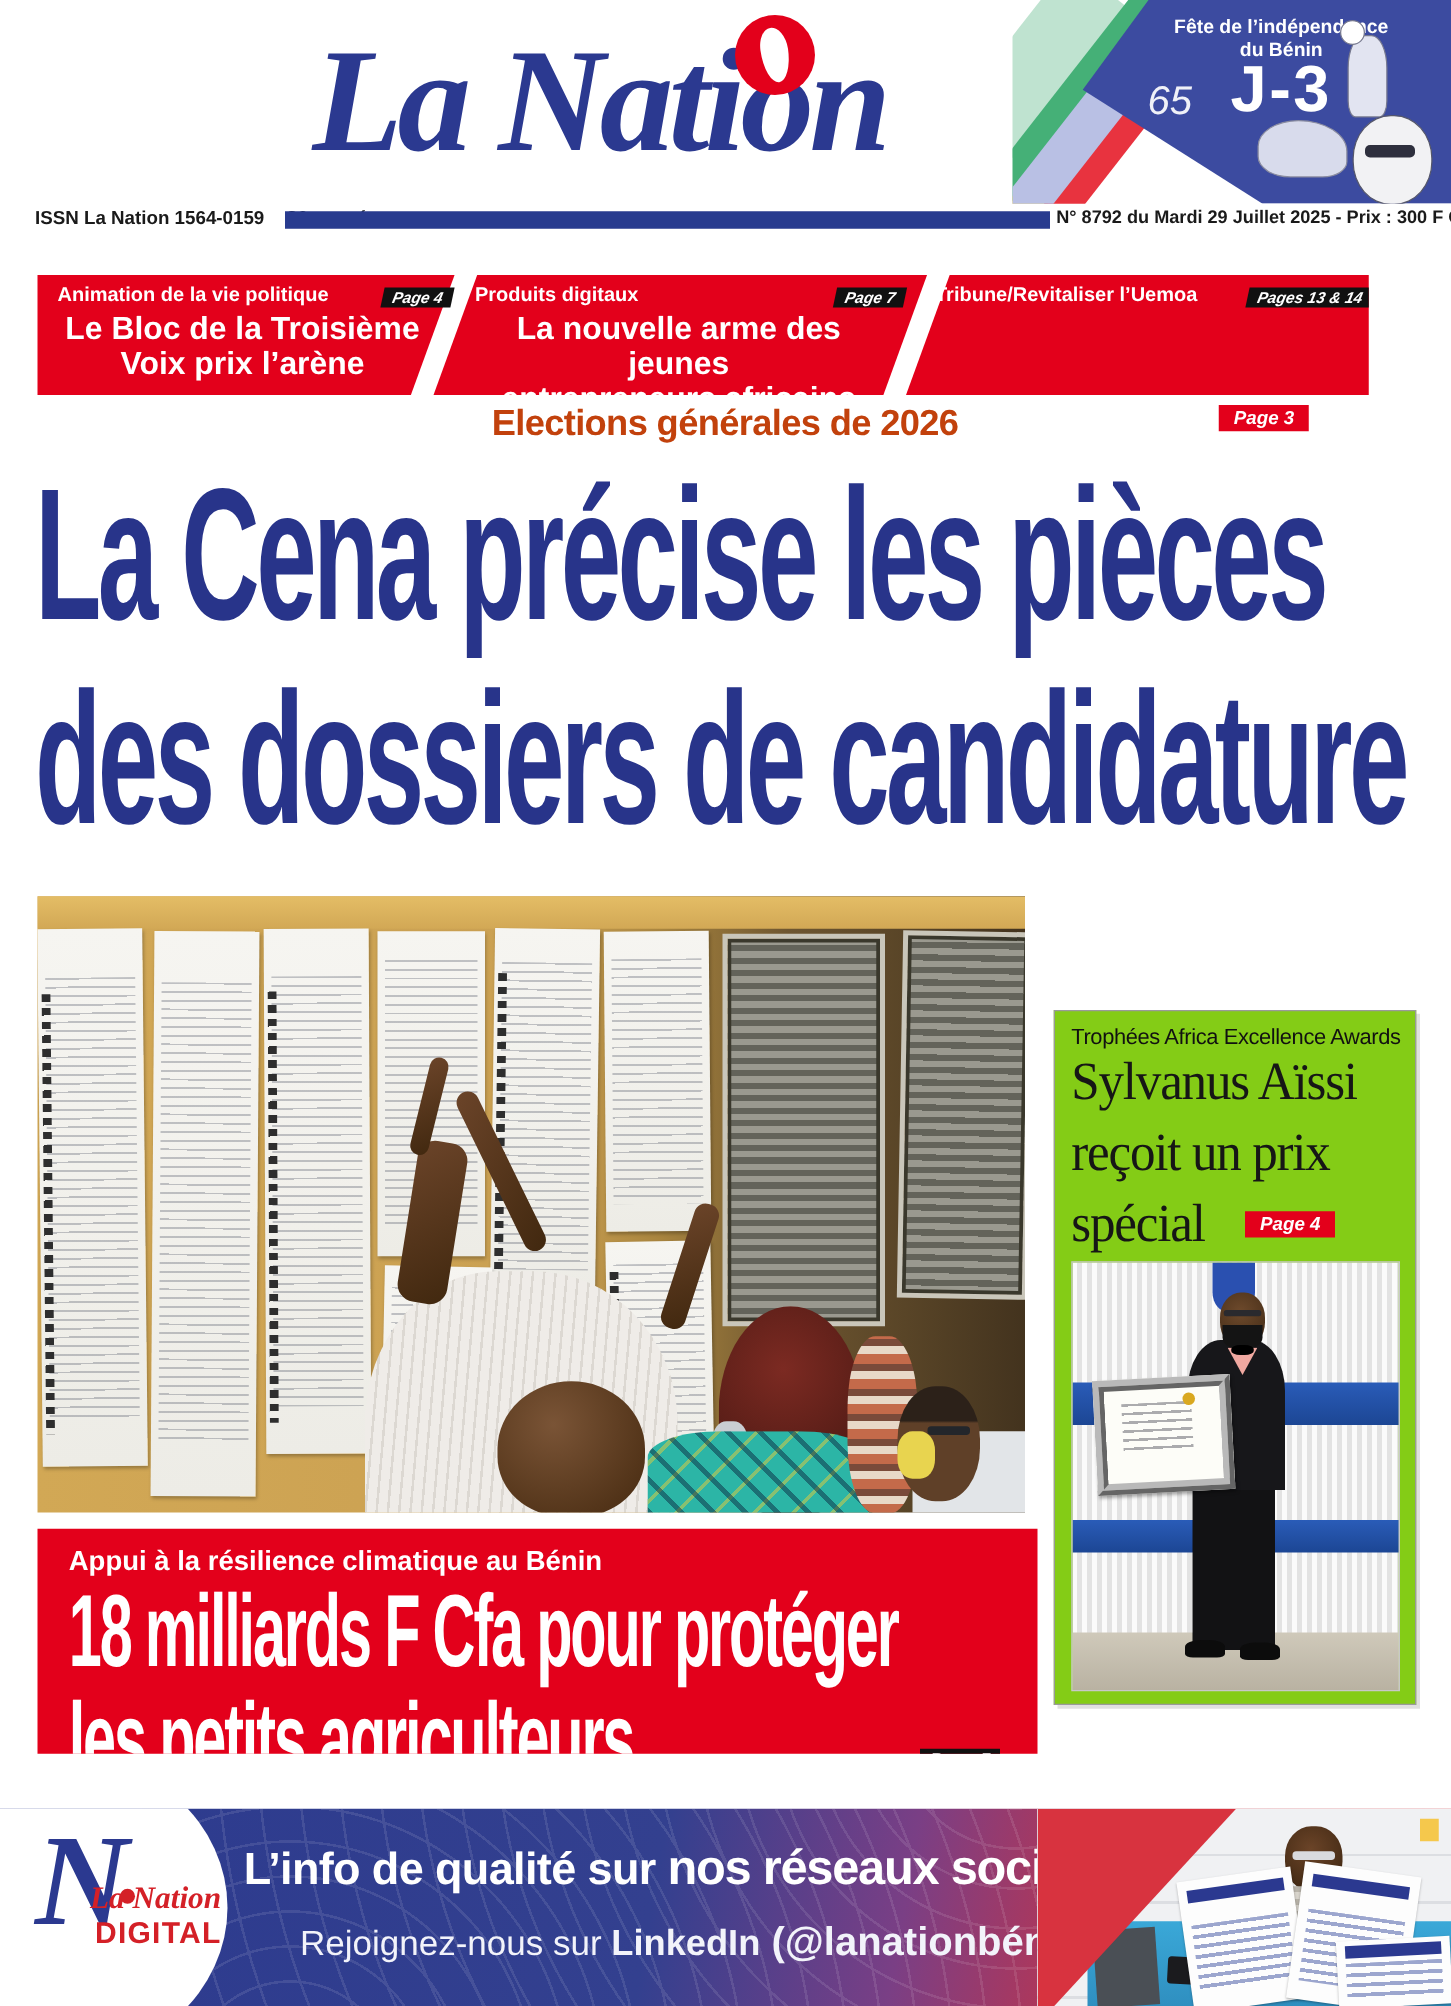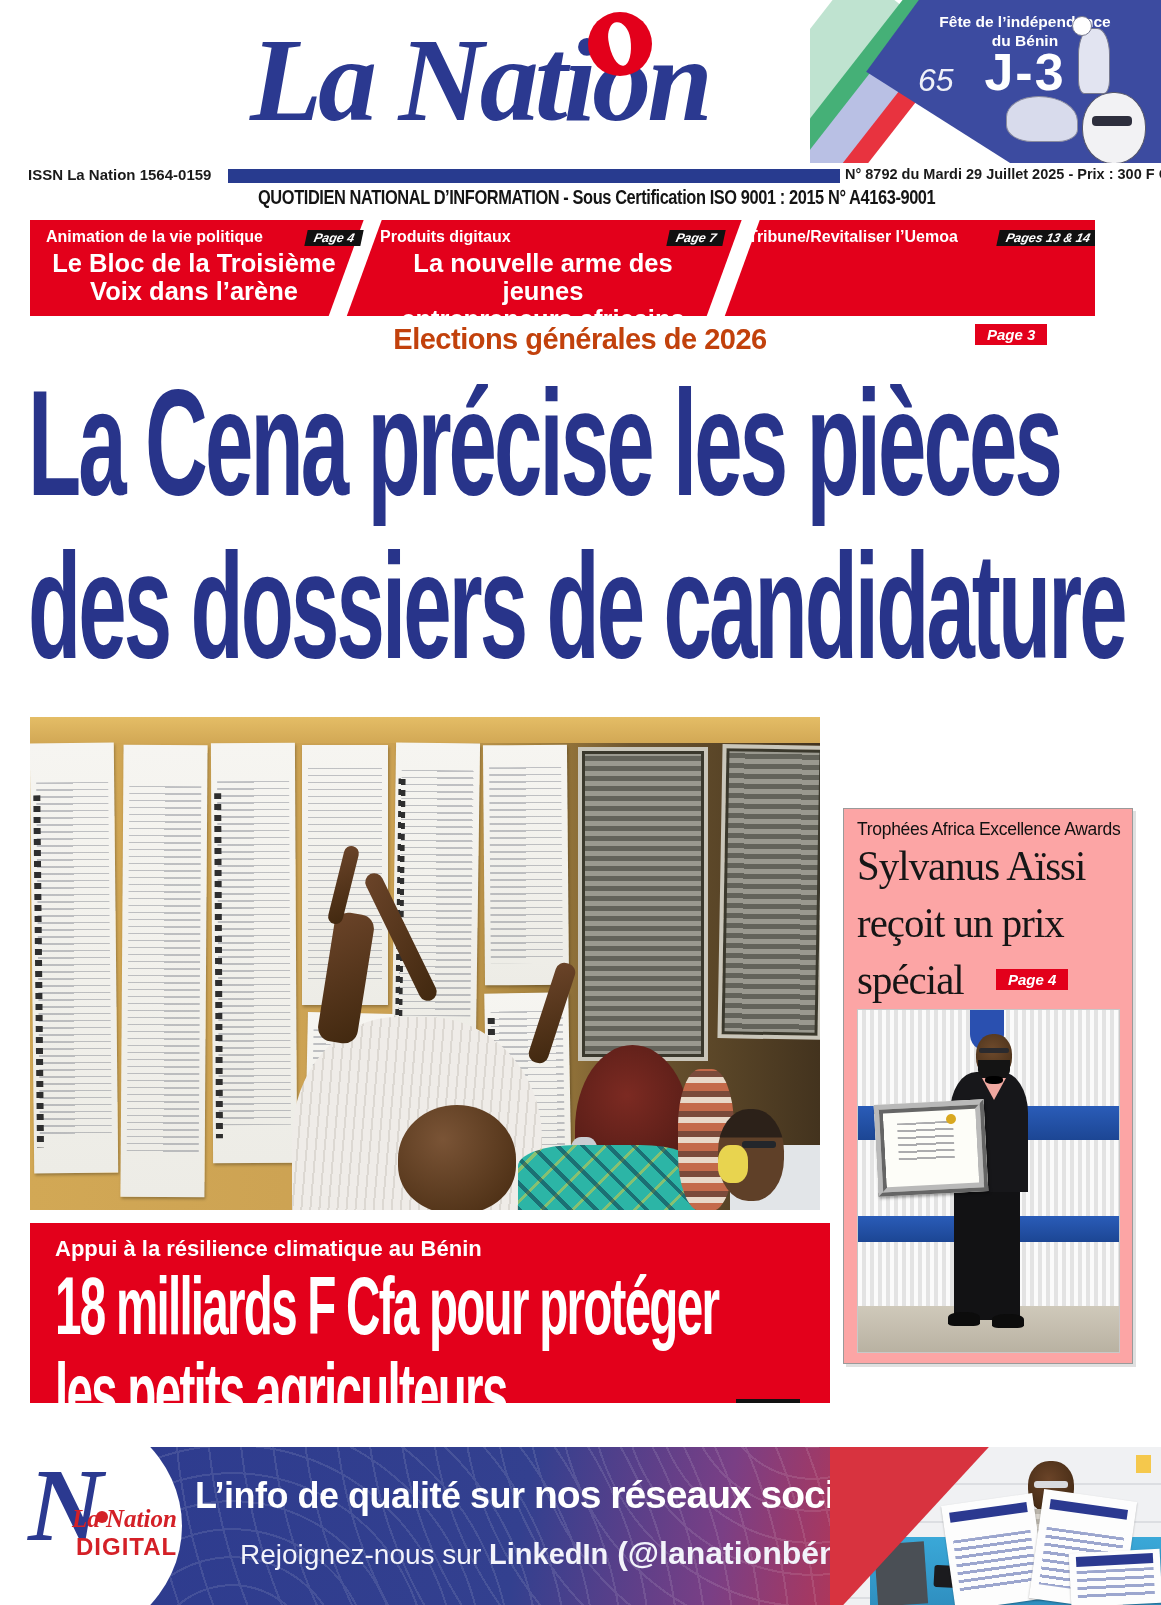--- a/index.html
+++ b/index.html
@@ -61,21 +61,21 @@
   .sheet::before{content:"";position:absolute;inset:9% 7%;
       background:repeating-linear-gradient(180deg,rgba(90,95,110,0.35) 0 1.5px,transparent 1.5px 7px);}
   .sheet.ph::after{content:"";position:absolute;left:4%;top:12%;bottom:6%;width:7px;
       background:repeating-linear-gradient(180deg,#2e2e2e 0 6px,transparent 6px 11px);}
   .louver{position:absolute;background:repeating-linear-gradient(180deg,#9a998f 0 5px,#63635a 5px 10px);
       border:4px solid #c9c6ba;box-shadow:0 0 0 3px #3a382c inset;}
   .skin{background:linear-gradient(145deg,#6b4429,#41280f);}
   .figure{position:absolute;}
 
   
-  .award-box{left:843px;top:808px;width:288px;height:554px;background:#fca5a5;border:1.5px solid #9a9a9a;
+  .award-box{left:843px;top:808px;width:288px;height:554px;background:#84cc16;border:1.5px solid #9a9a9a;
       box-shadow:3px 3px 0 rgba(0,0,0,0.12);}
   .award-kicker{position:absolute;left:13px;top:10px;font-size:17.5px;color:#111;letter-spacing:-0.3px;}
   .award-head{position:absolute;left:13px;top:28px;width:270px;font-family:"Liberation Serif",serif;
       font-size:43px;line-height:1.33;color:#161616;letter-spacing:-1px;transform:scaleX(0.95);transform-origin:0 0;}
   .award-badge{position:absolute;left:152px;top:160px;}
   .award-photo{position:absolute;left:13px;top:200px;width:261px;height:342px;overflow:hidden;
       border:1px solid #c8c8c8;
       background:repeating-linear-gradient(90deg,#fbfbfb 0 4px,#e3e3e3 4px 8px);}
   .blue-band{position:absolute;left:0;width:100%;background:linear-gradient(#2a5cb8,#1c4694);}
 
@@ -125,23 +125,20 @@
     <span>ISSN La Nation 1564-0159</span><span class="sep"></span><span>36e année</span>
   </div>
   <div class="abs blue-bar"></div>
   <div class="abs edition">N° 8792 du Mardi 29 Juillet  2025 - Prix : 300 F Cfa</div>
 
   <div class="abs logo-script">La Nation</div>
   <div class="abs benin-circle">
     <div class="benin-map"></div>
   </div>
 
-  <div class="abs tagline-wrap">
-    <span class="tagline">QUOTIDIEN  NATIONAL  D’INFORMATION - Sous Certification ISO 9001 : 2015 N° A4163-9001</span>
-  </div>
 
   <div class="abs indep">
     <div class="stripe" style="left:46px;top:-30px;background:#bfe3d0;width:60px;"></div>
     <div class="stripe" style="left:116px;top:-30px;background:#45b077;"></div>
     <div class="stripe" style="left:146px;top:-30px;background:#f8d347;"></div>
     <div class="stripe" style="left:176px;top:-30px;background:#e8333f;"></div>
     <div class="stripe" style="left:92px;top:32px;background:#b9c0e4;width:34px;height:220px;"></div>
     <div class="blue-diamond"></div>
     <div class="indep-t1">
       <span>Fête de l’indépendance</span><br>
@@ -159,21 +156,21 @@
 
   <div class="abs teaser-strip">
     <div class="slash" style="left:316px;"></div>
     <div class="slash" style="left:694px;"></div>
 
     <div class="teaser" style="left:14px;width:300px;">
       <div class="kicker">Animation de la vie politique</div>
       <div class="pbadge-dark" style="left:262px;top:4px;">Page 4</div>
       <div class="tl">
         <span>Le Bloc de la Troisième</span><br>
-        <span>Voix dans l’arène</span>
+        <span>Voix prix l’arène</span>
       </div>
     </div>
 
     <div class="teaser" style="left:348px;width:330px;">
       <div class="kicker">Produits digitaux</div>
       <div class="pbadge-dark" style="left:290px;top:4px;">Page 7</div>
       <div class="tl">
         <span>La nouvelle arme des jeunes</span><br>
         <span>entrepreneurs africains</span>
       </div>

